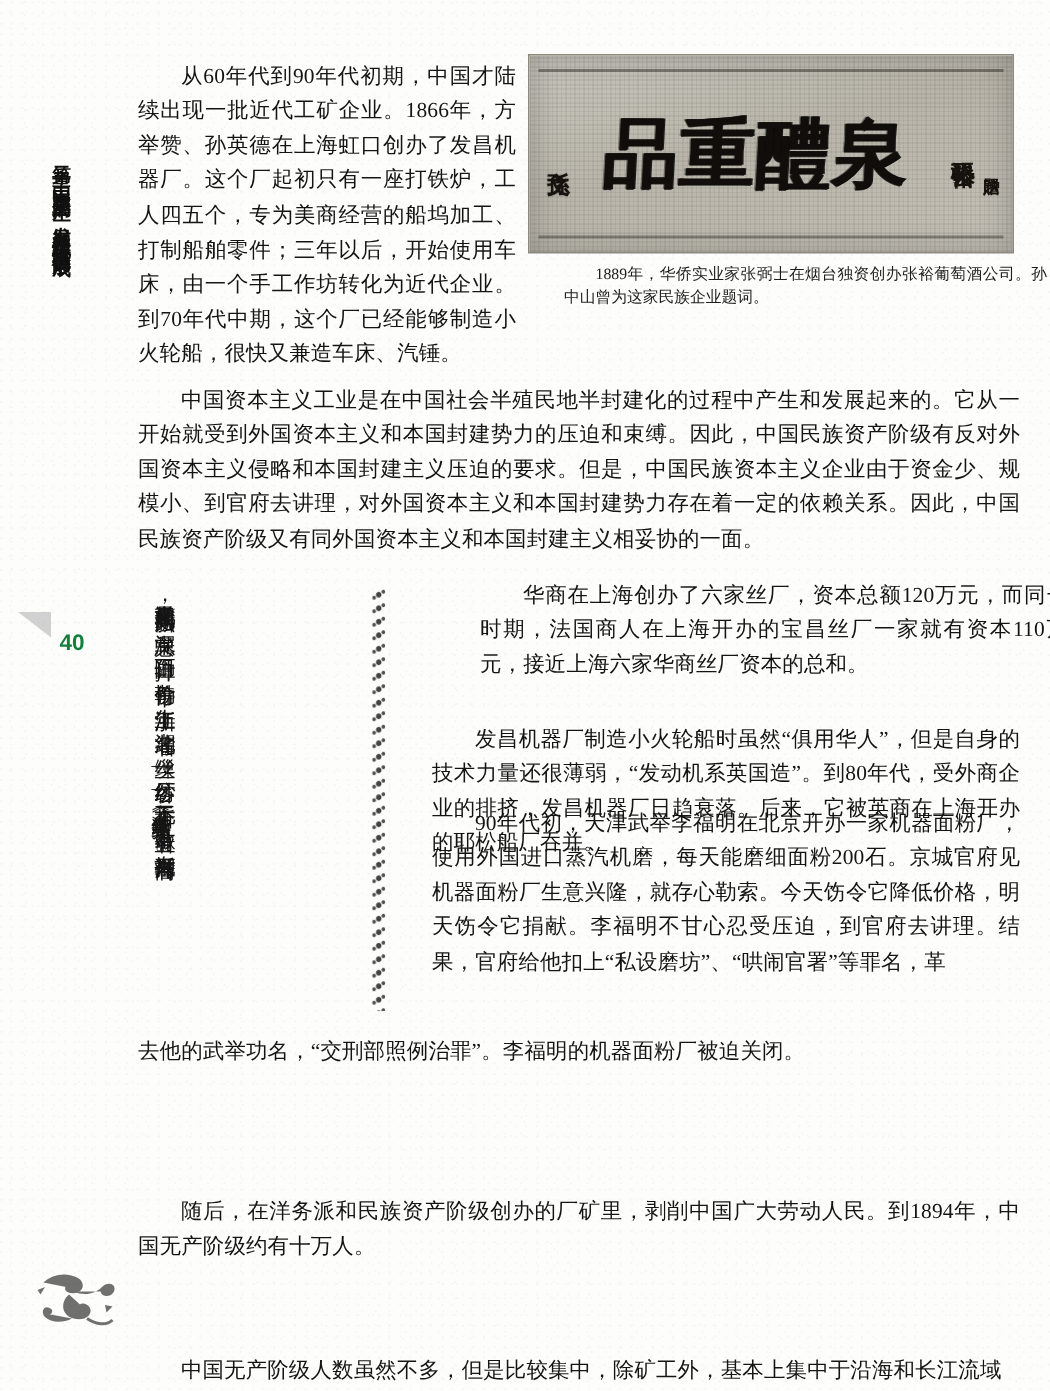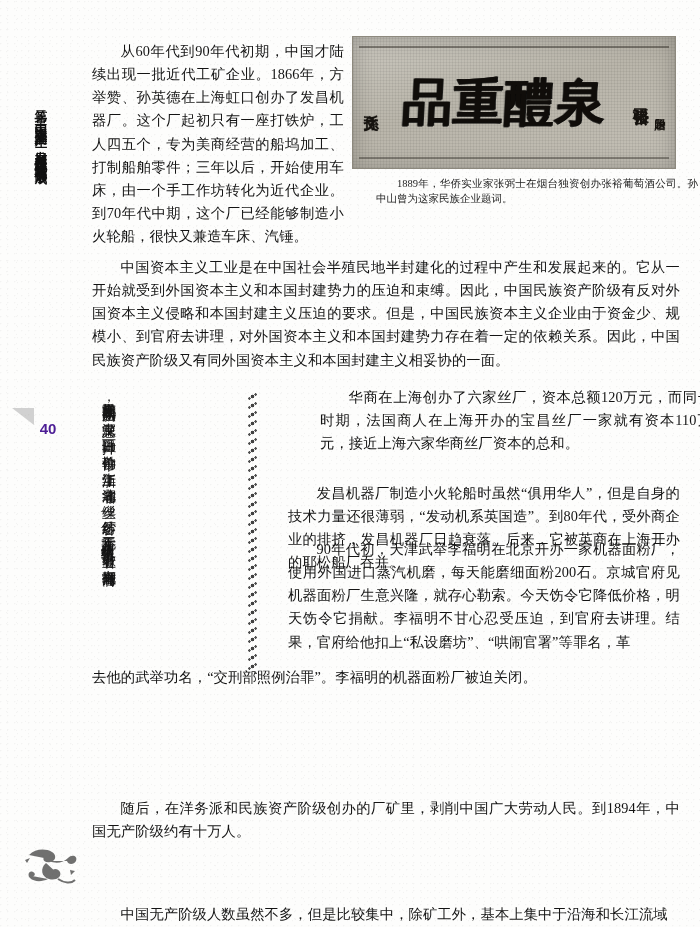--- a/index.html
+++ b/index.html
@@ -54,21 +54,21 @@
 
   
   #folio {
     position: absolute;
     left: 31px;
     top: 420px;
     width: 34px;
     font-family: "Liberation Sans", sans-serif;
     font-size: 15px;
     font-weight: 700;
-    color: #4c1d95;
+    color: #15803d;
     text-align: center;
   }
   #folio-wedge {
     position: absolute;
     left: 12px;
     top: 408px;
     width: 0; height: 0;
     border-left: 22px solid transparent;
     border-top: 17px solid rgba(120,120,120,.33);
   }
@@ -164,21 +164,21 @@
   
   .para {
     position: absolute;
     font-size: 14.3px;
     line-height: 1.62;
     text-align: justify;
     text-indent: 28.6px;
     color: #141414;
     letter-spacing: .1px;
   }
-  .para.noindent { text-indent: 0; }
+  .para.noindent { text-indent: 0; margin-top: 24px; }
   #p-intro   { left: 92px; top: 40px;  width: 252px; }
   #p-two     { left: 92px; top: 256px; width: 588px; }
   #p-three   { left: 288px; top: 386px; width: 392px; margin-left: 32px; }
   #p-four    { left: 288px; top: 482px; width: 392px; }
   #p-five    { left: 288px; top: 538px; width: 392px; }
   #p-five-tail { left: 92px; top: 666px; width: 588px; }
   #p-six     { left: 92px; top: 704px; width: 588px; }
   #p-seven   { left: 92px; top: 797px; width: 588px; }
   #p-eight   { left: 92px; top: 903px; width: 588px; }
 

